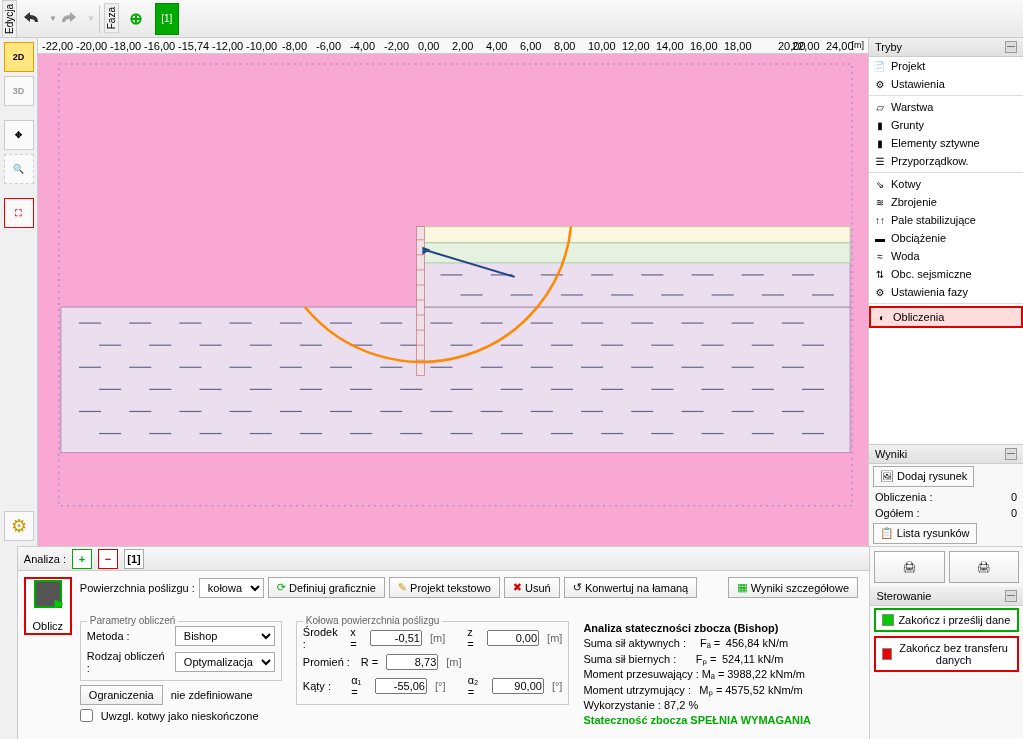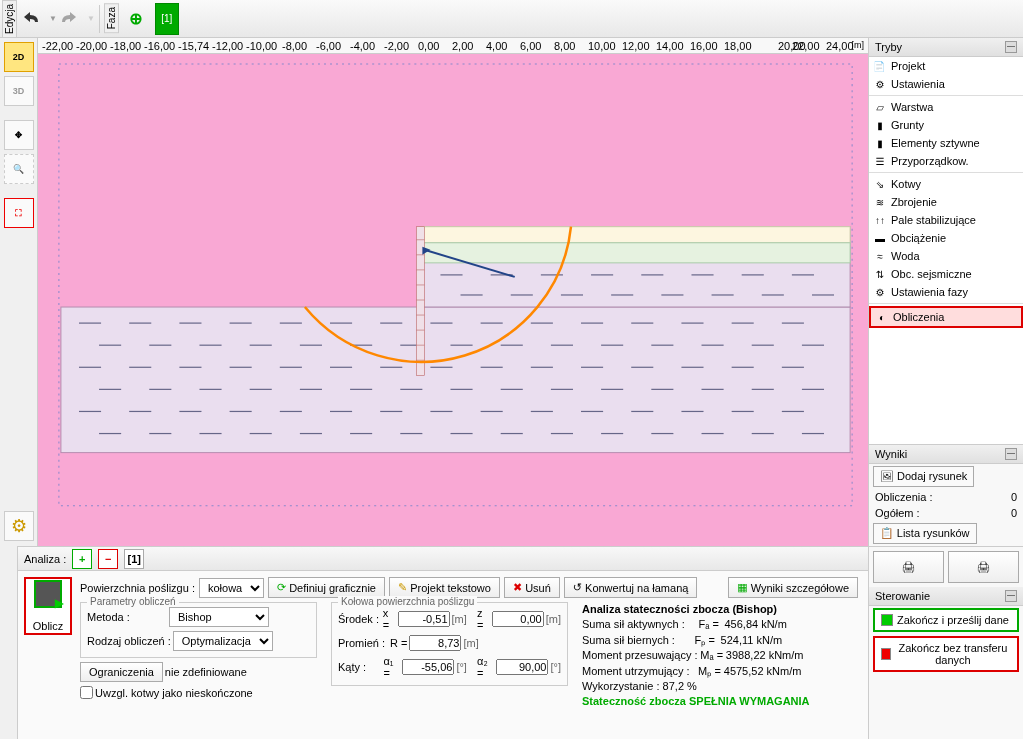--- a/index.html
+++ b/index.html
@@ -50,24 +50,24 @@
 .oblicz-btn { width: 48px; height: 58px; border: 2px solid #d00; background: #fff; display: flex; flex-direction: column; align-items: center; justify-content: center; cursor: pointer; gap: 12px; }
 .oblicz-ico { width: 28px; height: 28px; background: #555; border: 2px solid #0a0; position: relative; }
 .oblicz-ico::after { content: '▶'; color: #0c0; position: absolute; right: -4px; bottom: -4px; font-size: 12px; }
 
 .calc-cols { flex: 1; display: flex; flex-direction: column; gap: 4px; }
 .action-row { display: flex; gap: 4px; align-items: center; }
 .small-btn { padding: 3px 8px; background: linear-gradient(#fff, #eee); border: 1px solid #aaa; cursor: pointer; display: inline-flex; align-items: center; gap: 3px; }
 .small-btn .ico { font-size: 11px; }
 select, input[type=text] { border: 1px solid #aaa; padding: 2px 4px; background: #fff; font-size: 11px; }
 input.num { width: 52px; text-align: right; }
-.field-row { display: flex; align-items: center; gap: 2px; }
+.field-row { display: flex; align-items: center; gap: 8px; }
 .fieldset { border: 1px solid #ccc; padding: 4px 6px 6px; position: relative; }
 .fieldset .legend { position: absolute; top: -7px; left: 6px; background: #fafafa; padding: 0 3px; font-size: 10px; color: #666; }
-.cols2 { display: flex; gap: 14px; }
+.cols2 { display: flex; gap: 14px; margin-top: 19px; }
 .col { flex: 1; display: flex; flex-direction: column; gap: 4px; }
 
 .results-block { width: 280px; font-size: 10px; line-height: 1.4; }
 .results-block b { font-weight: bold; }
 .ok-line { color: #0a0; font-weight: bold; }
 .det-btn { position: absolute; right: 165px; }
 
 .bottom-right { width: 155px; background: #f8f8f8; border-left: 1px solid #ccc; border-top: 1px solid #ccc; display: flex; flex-direction: column; }
 .print-row { display: flex; gap: 4px; padding: 4px; }
 .print-btn { flex: 1; height: 32px; border: 1px solid #aaa; background: linear-gradient(#fff,#eee); display: flex; align-items: center; justify-content: center; cursor: pointer; }

